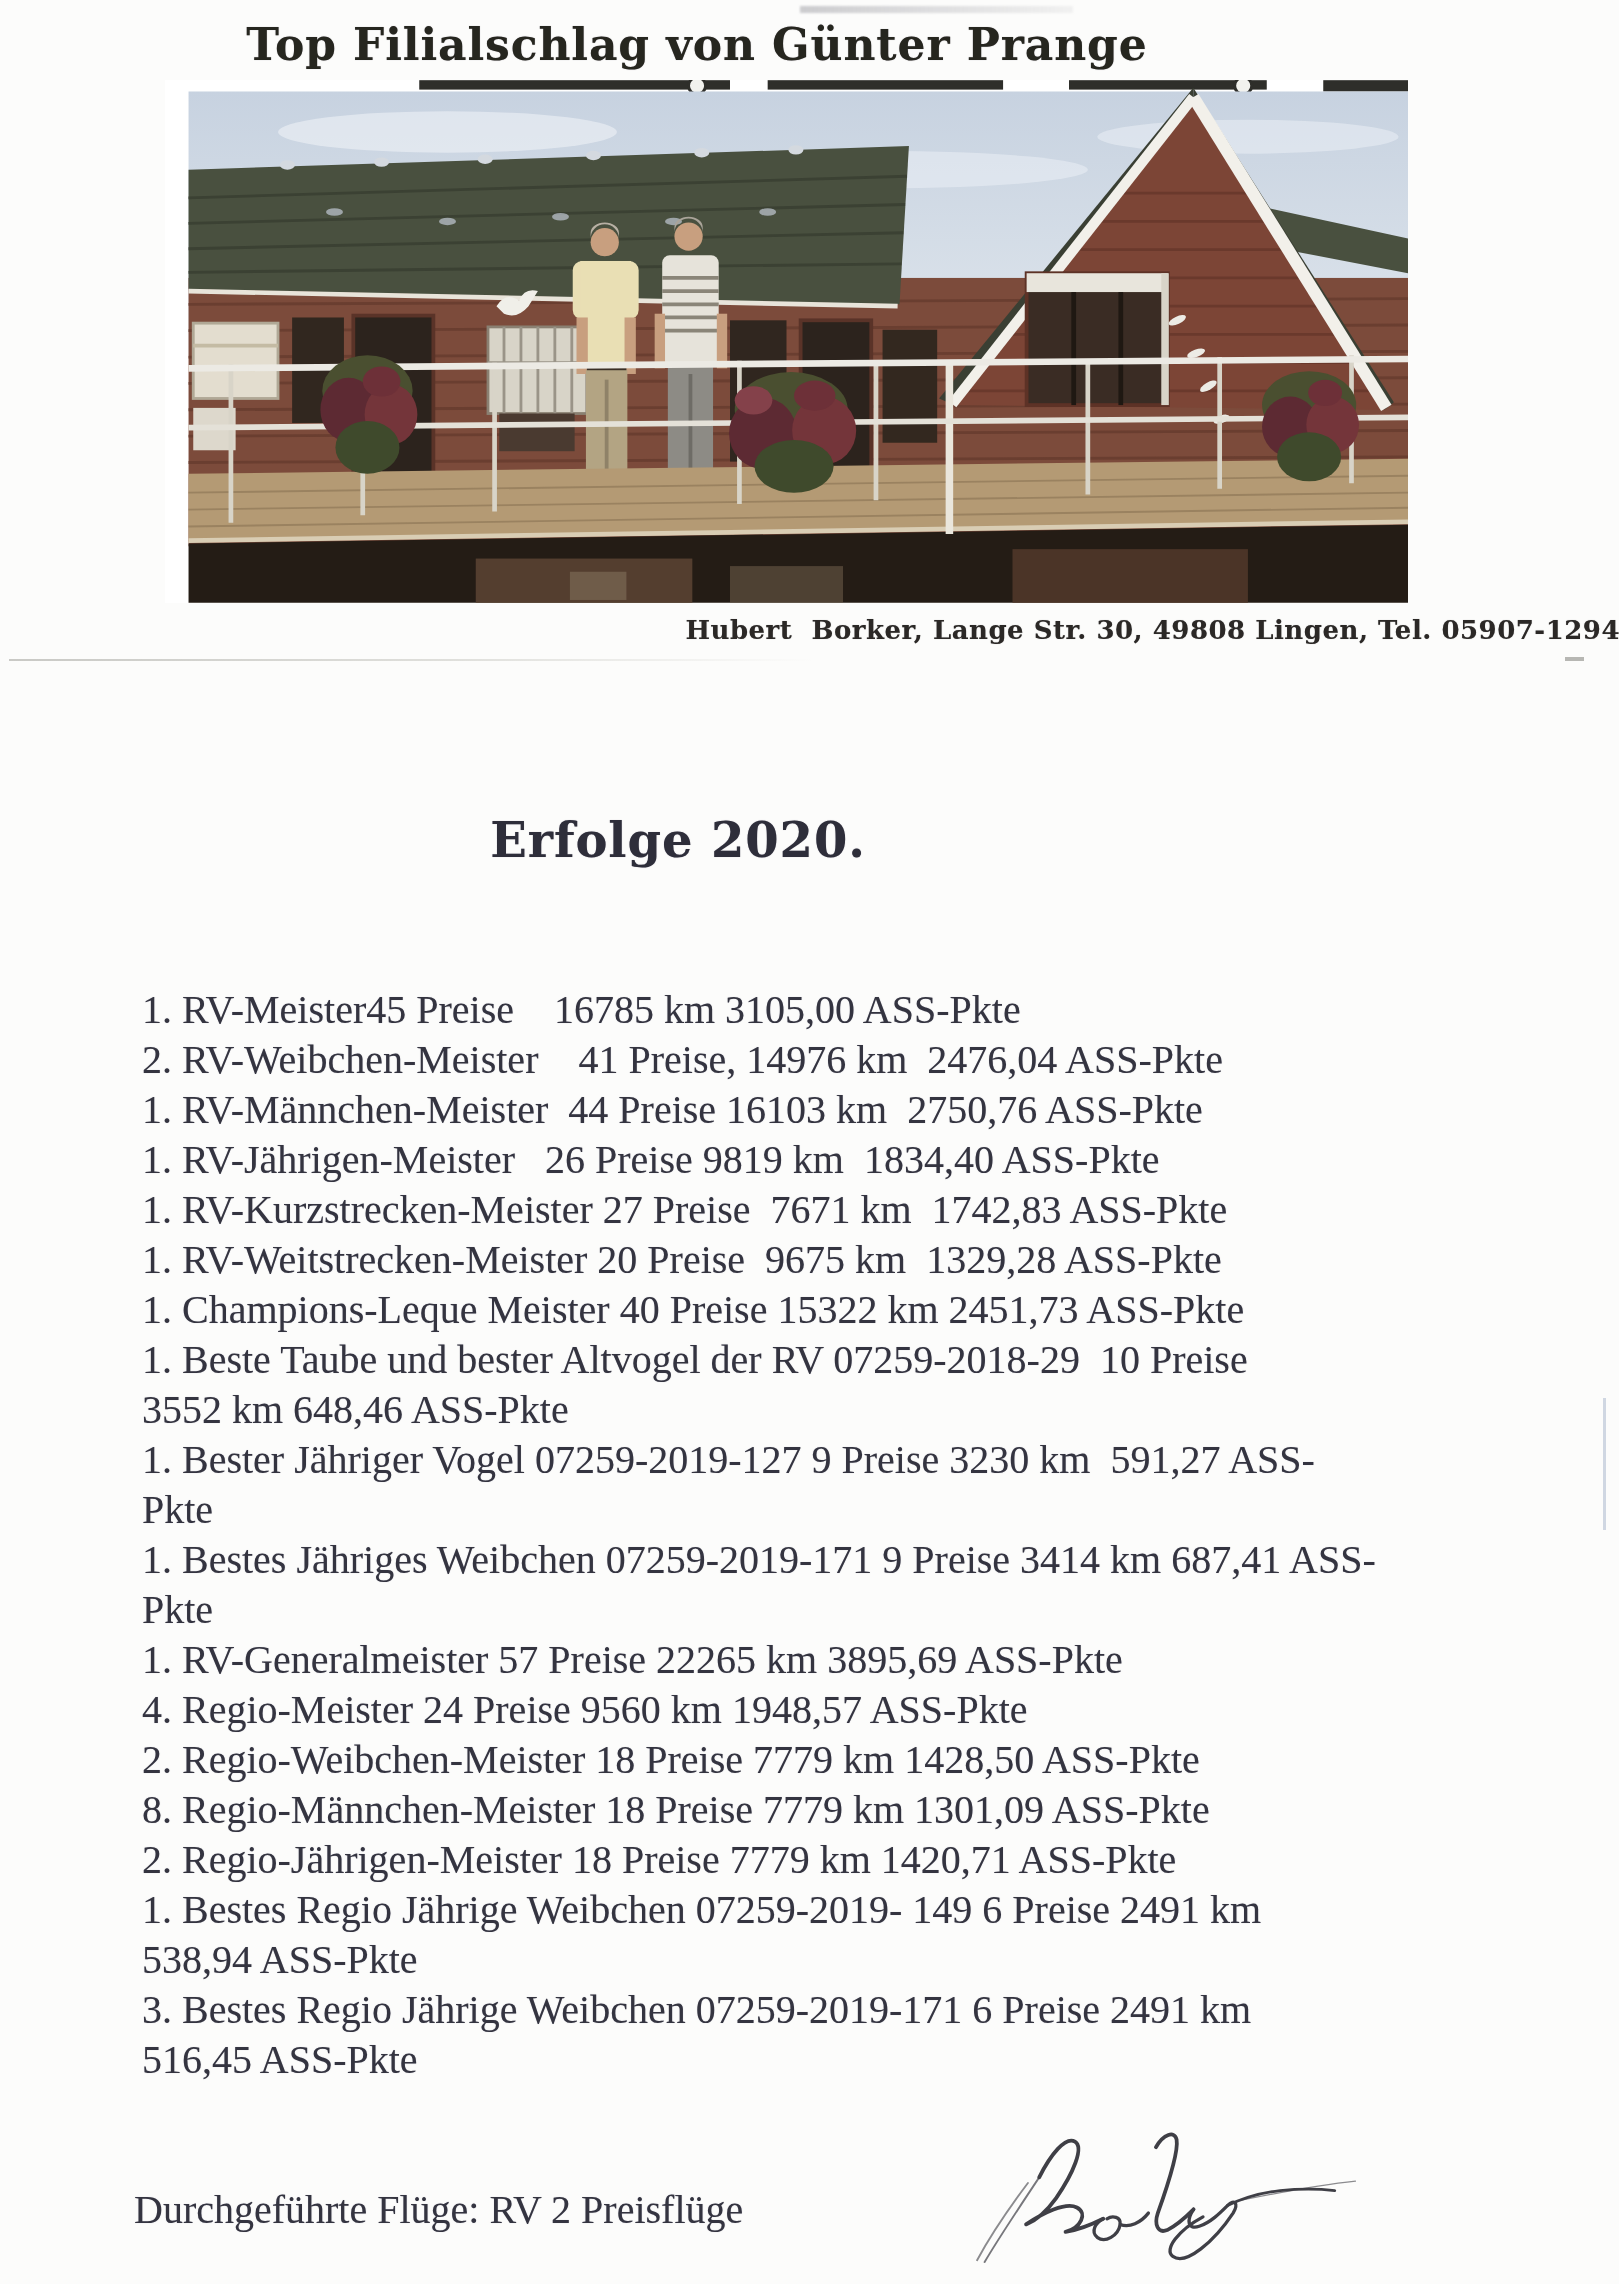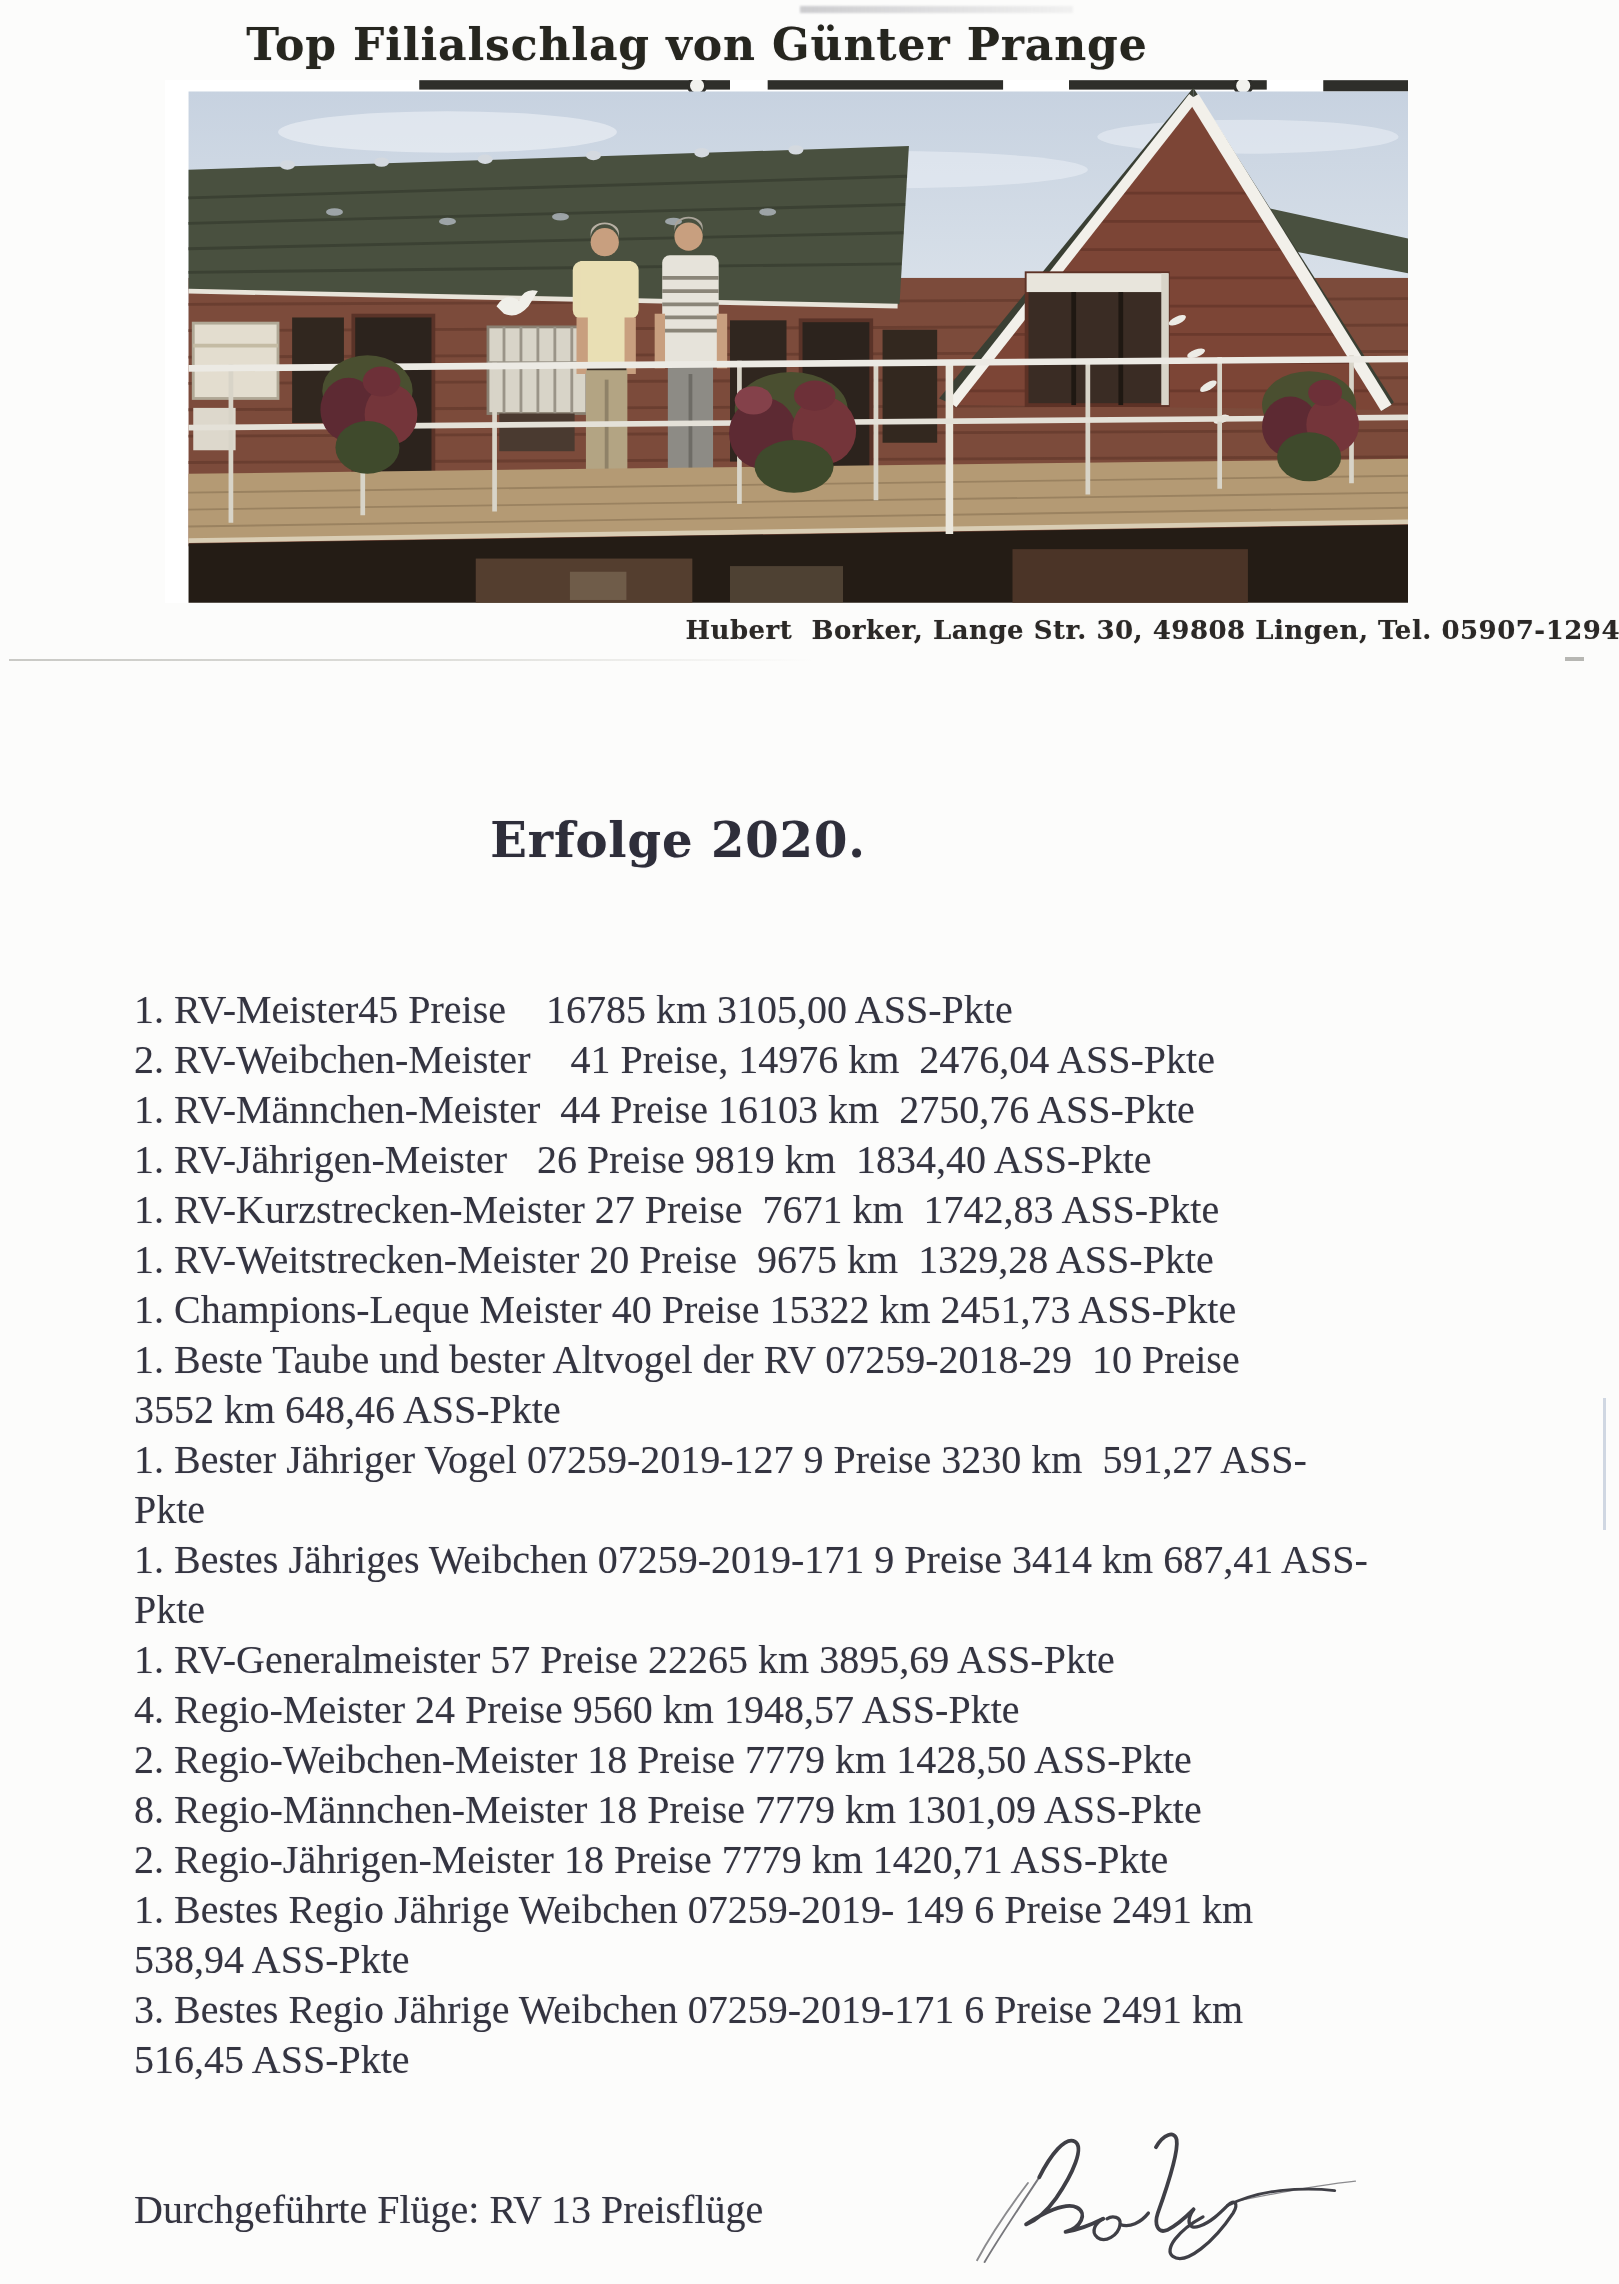--- a/index.html
+++ b/index.html
@@ -47,21 +47,21 @@
     color:#2e2e3a;
     text-shadow:0 0 0.9px rgba(60,50,80,.4);
   }
   .text-block{
     position:absolute;left:134px;top:885px;width:1469px;
     font-size:40px;line-height:50px;
     color:#343440;
     white-space:pre;
     text-shadow:0 0 0.9px rgba(60,60,90,.35);
   }
-  .text-block .line{white-space:pre;}
+  .text-block .line{white-space:pre;margin-left:8px;}
   .signature{
     position:absolute;left:960px;top:2119px;width:405px;height:160px;
   }
   .top-artifact{
     position:absolute;left:800px;top:5.6px;width:273px;height:7.5px;
     background:linear-gradient(90deg,rgba(115,115,125,.35),rgba(115,115,125,.08));
     filter:blur(0.9px);
   }
   .right-artifact{
     position:absolute;left:1603px;top:1398px;width:2.8px;height:132px;
@@ -282,21 +282,21 @@
 
   <div class="caption">Hubert  Borker, Lange Str. 30, 49808 Lingen, Tel. 05907-1294</div>
 
   <div class="divider"></div>
   <div class="divider-dash"></div>
 
   <h2 class="heading">Erfolge 2020.</h2>
 
   <div class="text-block">
     <div><div class="line">1. RV-Meister45 Preise    16785 km 3105,00 ASS-Pkte</div><div class="line">2. RV-Weibchen-Meister    41 Preise, 14976 km  2476,04 ASS-Pkte</div><div class="line">1. RV-Männchen-Meister  44 Preise 16103 km  2750,76 ASS-Pkte</div><div class="line">1. RV-Jährigen-Meister   26 Preise 9819 km  1834,40 ASS-Pkte</div><div class="line">1. RV-Kurzstrecken-Meister 27 Preise  7671 km  1742,83 ASS-Pkte</div><div class="line">1. RV-Weitstrecken-Meister 20 Preise  9675 km  1329,28 ASS-Pkte</div><div class="line">1. Champions-Leque Meister 40 Preise 15322 km 2451,73 ASS-Pkte</div><div class="line">1. Beste Taube und bester Altvogel der RV 07259-2018-29  10 Preise</div><div class="line">3552 km 648,46 ASS-Pkte</div><div class="line">1. Bester Jähriger Vogel 07259-2019-127 9 Preise 3230 km  591,27 ASS-</div><div class="line">Pkte</div><div class="line">1. Bestes Jähriges Weibchen 07259-2019-171 9 Preise 3414 km 687,41 ASS-</div><div class="line">Pkte</div><div class="line">1. RV-Generalmeister 57 Preise 22265 km 3895,69 ASS-Pkte</div><div class="line">4. Regio-Meister 24 Preise 9560 km 1948,57 ASS-Pkte</div><div class="line">2. Regio-Weibchen-Meister 18 Preise 7779 km 1428,50 ASS-Pkte</div><div class="line">8. Regio-Männchen-Meister 18 Preise 7779 km 1301,09 ASS-Pkte</div><div class="line">2. Regio-Jährigen-Meister 18 Preise 7779 km 1420,71 ASS-Pkte</div><div class="line">1. Bestes Regio Jährige Weibchen 07259-2019- 149 6 Preise 2491 km</div><div class="line">538,94 ASS-Pkte</div><div class="line">3. Bestes Regio Jährige Weibchen 07259-2019-171 6 Preise 2491 km</div><div class="line">516,45 ASS-Pkte</div></div>
-    <div class="flights1">Durchgeführte Flüge: RV 13 Preisflüge</div>
+    <div class="flights1">Durchgeführte Flüge: RV 2 Preisflüge</div>
     
   </div>
 
   <div class="signature" aria-label="Borker">
     <svg viewBox="0 0 430 170" width="405" height="160">
       <g fill="none" stroke="#3f3f46" stroke-linecap="round" stroke-linejoin="round">
         <path d="M18,150 C30,128 48,100 72,68" stroke-width="2" opacity=".6"></path>
         <path d="M26,152 C40,128 60,98 84,62" stroke-width="2" opacity=".7"></path>
         <path d="M84,62 C96,38 112,18 122,24 C132,30 120,58 102,84 C92,98 80,108 70,112 C88,100 112,88 124,94 C136,100 128,116 112,120 C124,118 140,112 152,106" stroke-width="4"></path>
         <path d="M152,106 C144,110 138,120 146,126 C154,132 168,124 170,112 C171,104 162,102 156,106" stroke-width="3.5"></path>

